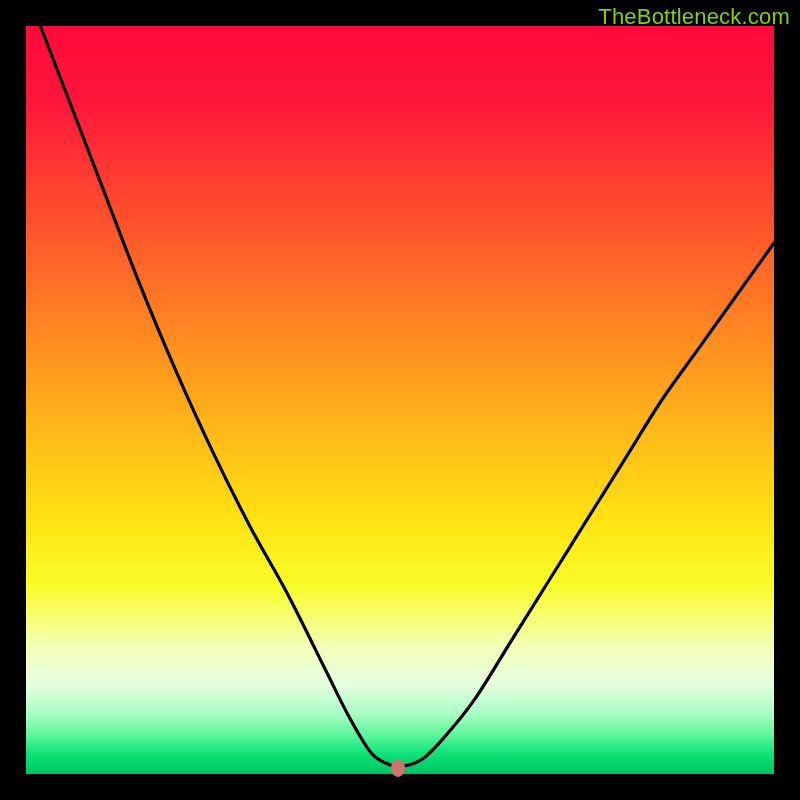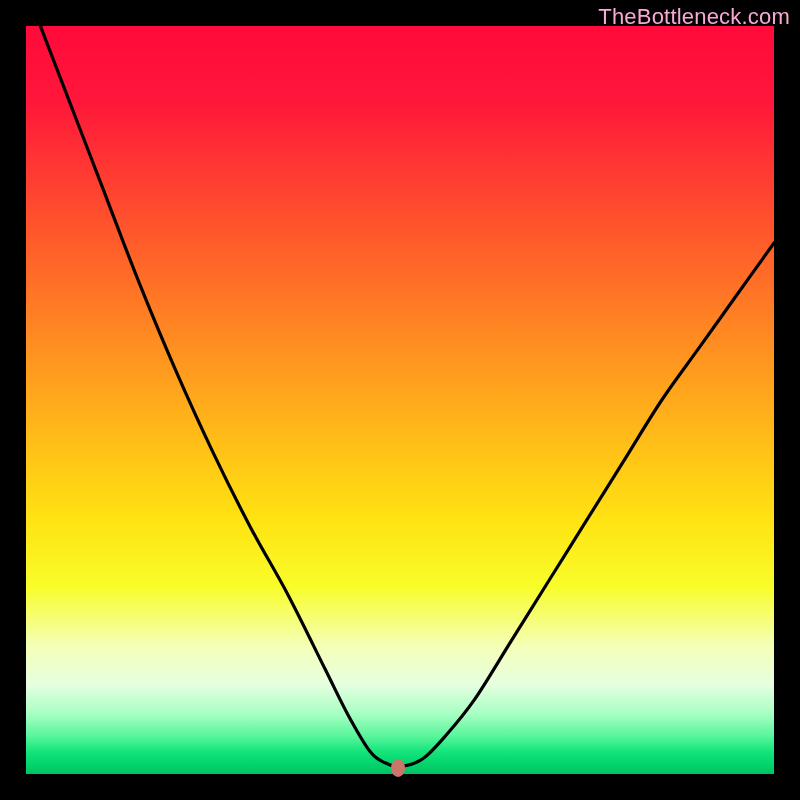--- a/index.html
+++ b/index.html
@@ -39,21 +39,21 @@
       #06d96f 98.2%,
       #03d06a 99%,
       #02c967 99.5%,
       #00c060 100%
     );
   }
   .watermark {
     position: absolute;
     top: 4px;
     right: 10px;
-    color: #f9a8d4;
+    color: #84cc16;
     font-size: 22px;
     font-weight: 500;
     letter-spacing: 0.2px;
     user-select: none;
   }
   svg.curve {
     position: absolute;
     inset: 0;
     width: 748px;
     height: 748px;

